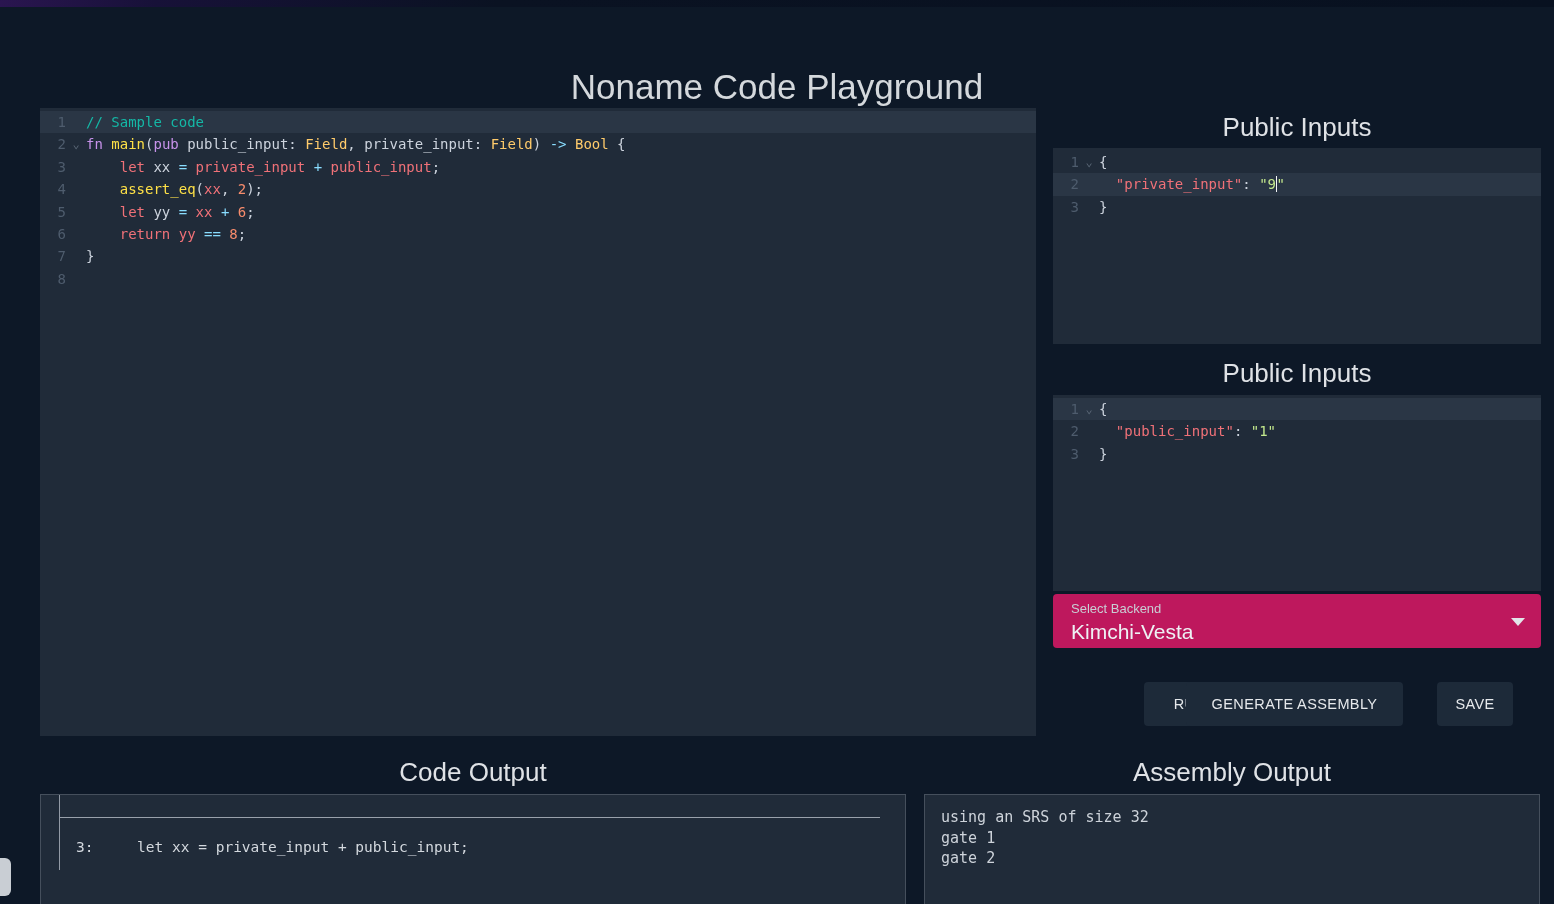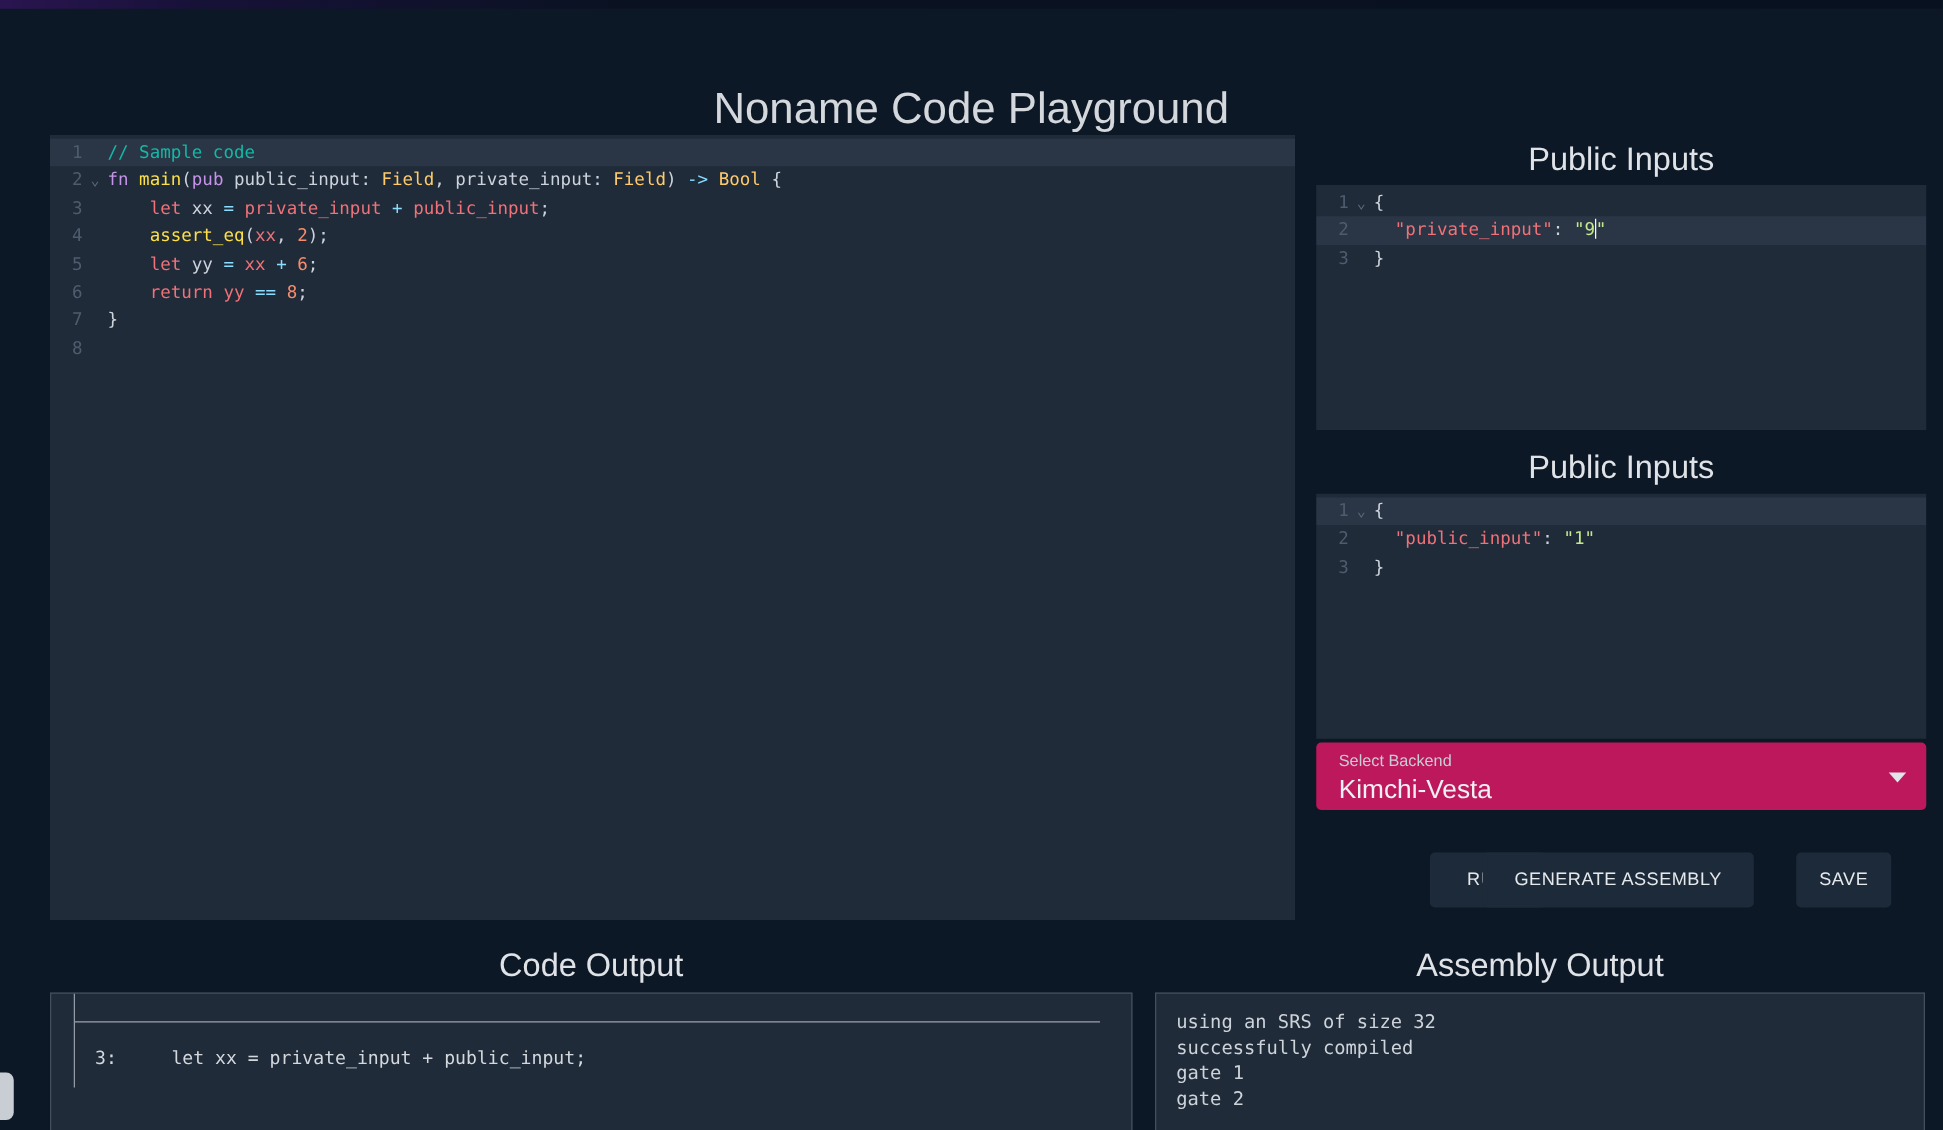--- a/index.html
+++ b/index.html
@@ -153,18 +153,17 @@
 <div class="output-panel code-output">
   <div class="miette">
     <div class="mi-hr"></div>
     <div class="mi-row mi-code">3:     let xx = private_input + public_input;</div>
   </div>
 </div>
 
 <h2 class="section-title assembly-title">Assembly Output</h2>
 <div class="output-panel assembly-output" id="assembly-output">
     <div class="asm-line">using an SRS of size 32</div>
-    <div class="asm-line">successfully compiled</div>
     <div class="asm-line">gate 1</div>
     <div class="asm-line">gate 2</div>
   </div>
 
 <div class="left-scroll-thumb"></div>
 
 </body></html>

